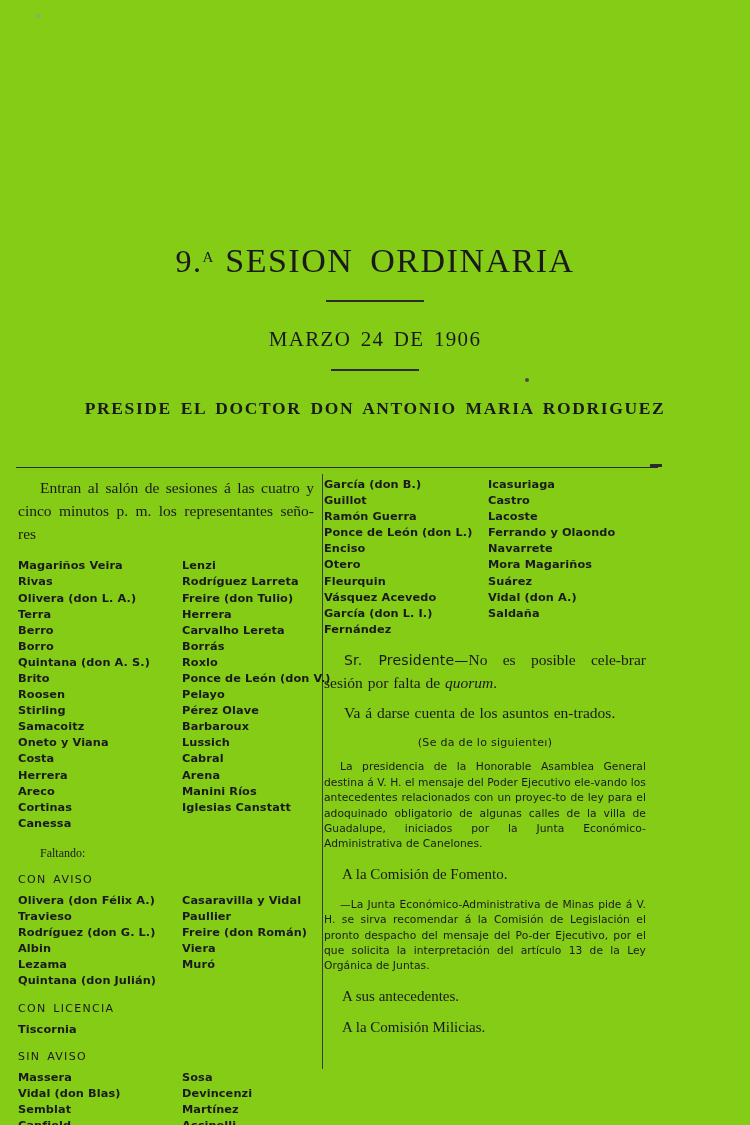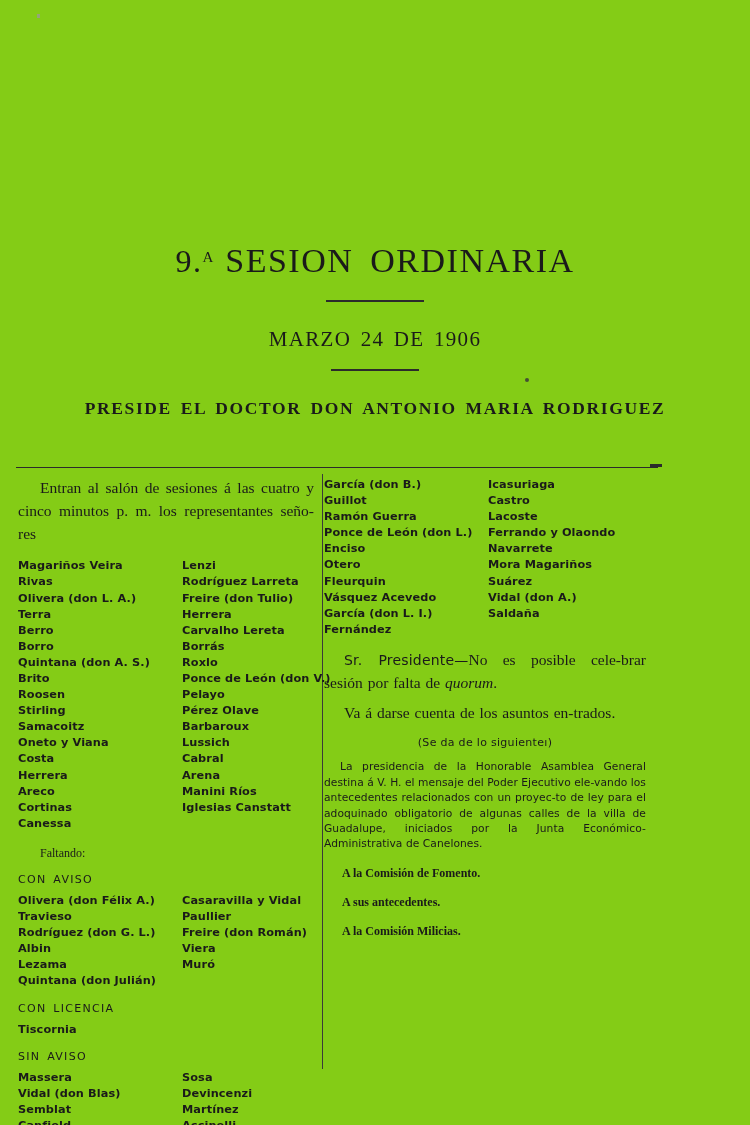--- a/index.html
+++ b/index.html
@@ -228,25 +228,24 @@
   .small-para {
     font-family: "DejaVu Sans", "Liberation Sans", sans-serif;
     font-size: 10.7px;
     line-height: 15.4px;
     text-align: justify;
     margin: 0 0 0 0;
     text-indent: 16px;
     letter-spacing: .05px;
   }
   .resolution {
-    font-size: 12px;
+    font-size: 15px;
     margin: 14px 0 14px 0;
     text-indent: 18px;
     font-family: "Liberation Serif", "DejaVu Serif", serif;
-    font-weight: bold;
   }
 </style>
 </head>
 <body>
 
 <div id="page">
 
   <div class="speck"></div>
   <div class="speck2"></div>
 
@@ -384,19 +383,20 @@
 
     <p class="speaker-para"><span class="who">Sr. Presidente—</span><span>No es  posible  cele-brar sesión por falta  de </span><em>quorum</em><span>.</span></p>
 
     <p class="para-body">Va á  darse  cuenta de  los  asuntos  en-trados.</p>
 
     <div class="se-da">(Se da de lo siguienteı)</div>
 
     <p class="small-para">La presidencia de la Honorable Asamblea General destina á V. H. el mensaje  del Poder Ejecutivo ele-vando los antecedentes relacionados con un  proyec-to de ley para el adoquinado obligatorio de algunas calles de la  villa de Guadalupe,  iniciados por la Junta Económico-Administrativa de Canelones.</p>
     <div class="resolution">A la Comisión de Fomento.</div>
 
+    <p class="small-para">—La Junta  Económico-Administrativa  de  Minas pide á V. H. se sirva recomendar á  la Comisión de Legislación el  pronto despacho del  mensaje del Po-der Ejecutivo, por el  que  solicita la  interpretación del artículo 13 de la Ley Orgánica de Juntas.</p>
     <div class="resolution">A sus antecedentes.</div>
 
     <div class="resolution">A la Comisión Milicias.</div>
 
   </div>
 
 </div>
 
 </body></html>

